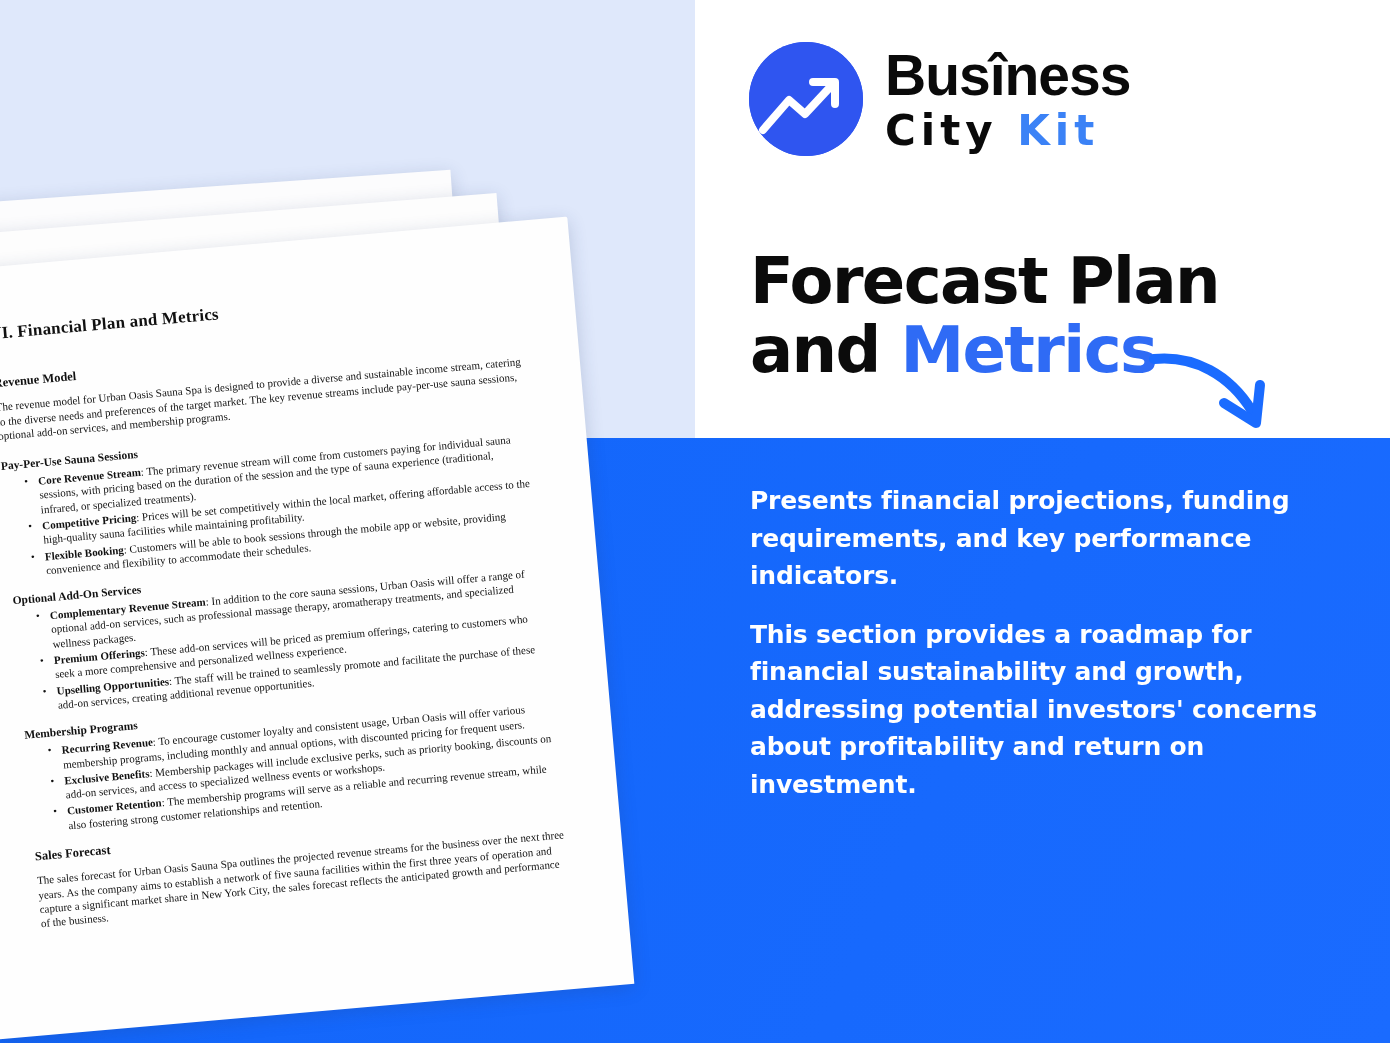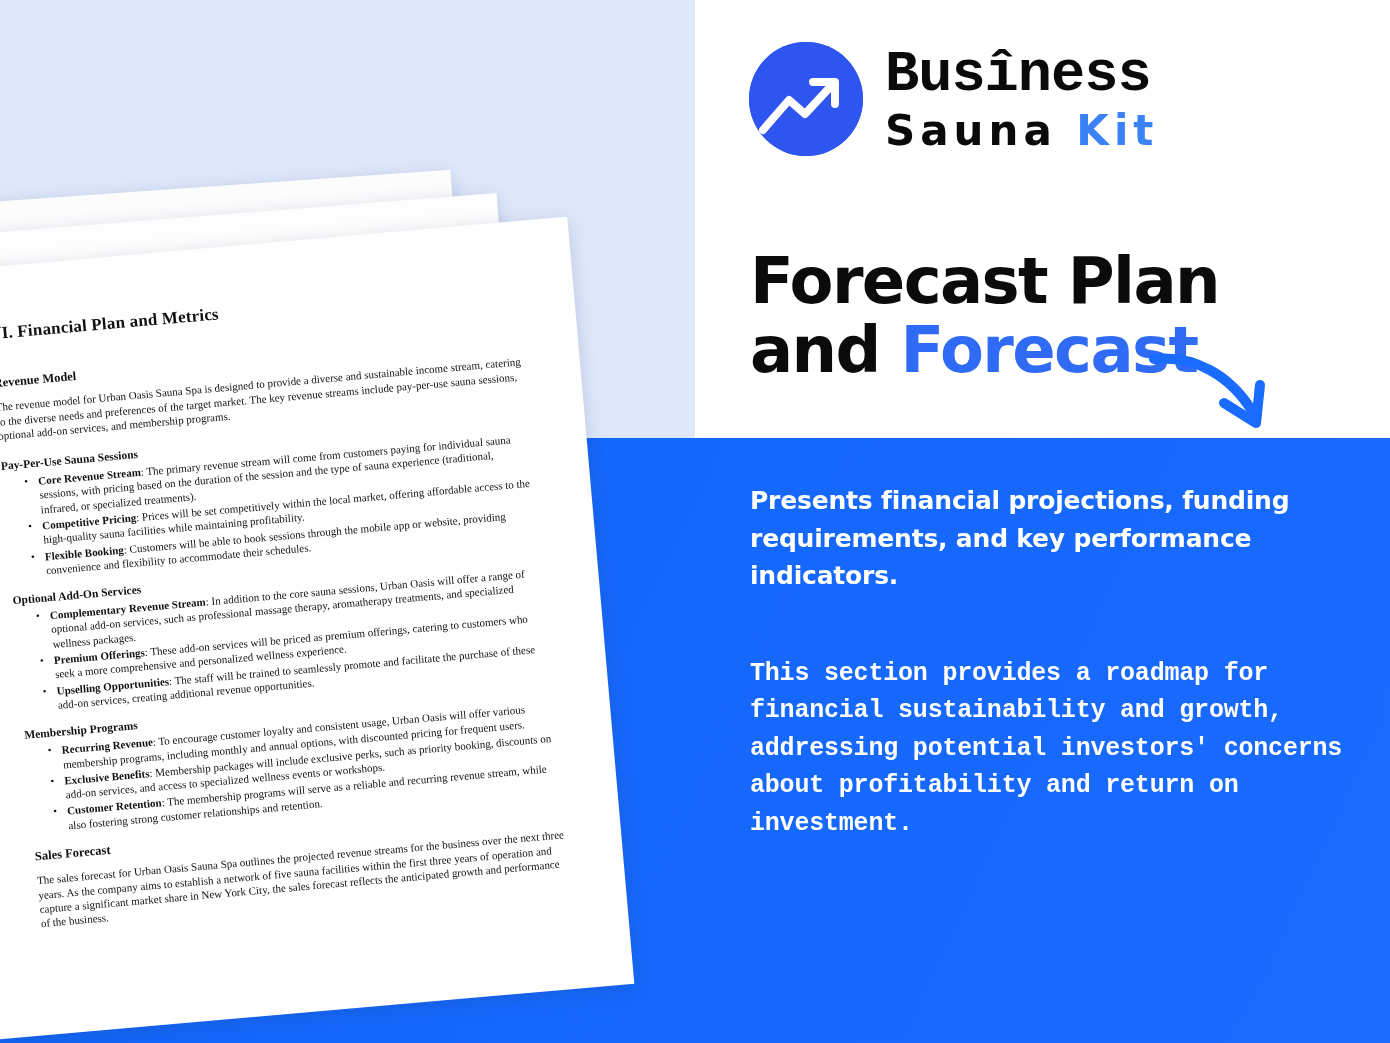--- a/index.html
+++ b/index.html
@@ -104,21 +104,21 @@
   }
   .logo-mark{
     width:114px; height:114px; border-radius:50%;
     background:#2f55f0;
     display:block; position:relative; flex:none;
   }
   .logo-mark svg{ position:absolute; left:0; top:0; }
   .logo-text{ display:flex; flex-direction:column; line-height:1; }
   .logo-line1{
     font-size:57px; font-weight:bold; color:#0a0a0a; letter-spacing:-1px;
-    font-family:Liberation Mono, monospace;
+    font-family:Liberation Sans, sans-serif;
   }
   .logo-line2{
     font-size:42px; font-weight:bold; color:#0a0a0a; letter-spacing:5px;
     margin-top:6px;
     font-family:"DejaVu Sans", sans-serif;
   }
   .logo-kit{ color:#3b82f6; letter-spacing:5px; }
 
   .headline{
     position:absolute; left:750px; top:247px; width:620px;
@@ -135,21 +135,21 @@
 
   .panel-text{
     position:absolute; left:750px; top:482px; width:605px;
     color:#ffffff; z-index:8;
   }
   .panel-p{
     font-size:25px; font-weight:bold; line-height:1.50;
     letter-spacing:-.2px;
     font-family:"DejaVu Sans", sans-serif;
   }
-  .panel-p + .panel-p{ margin-top:60px;font-family:Liberation Mono, monospace; }
+  .panel-p + .panel-p{ margin-top:21px; }
 </style>
 </head>
 <body>
 
 <div class="bg-lightblue"></div>
 <div class="bg-white-right"></div>
 <div class="bg-blue-panel"></div>
 
 <div class="doc-stack">
 
@@ -209,27 +209,27 @@
 <div class="logo-wrap">
   <span class="logo-mark">
     <svg width="114" height="114" viewBox="0 0 114 114" aria-hidden="true">
       <circle cx="57" cy="57" r="57" fill="#2f55f0"></circle>
       <path d="M14 88 L40 58 L56 72 L84 42" fill="none" stroke="#ffffff" stroke-width="8" stroke-linecap="round" stroke-linejoin="round"></path>
       <path d="M64 40 L86 40 L86 62" fill="none" stroke="#ffffff" stroke-width="8" stroke-linecap="round" stroke-linejoin="round"></path>
     </svg>
   </span>
   <span class="logo-text">
     <span class="logo-line1">Busîness</span>
-    <span class="logo-line2"><span>Sauna</span> <span class="logo-kit">Kit</span></span>
+    <span class="logo-line2"><span>City</span> <span class="logo-kit">Kit</span></span>
   </span>
 </div>
 
 <h1 class="headline">
   <span>Forecast Plan</span><br>
-  <span>and </span><span class="accent">Forecast</span>
+  <span>and </span><span class="accent">Metrics</span>
 </h1>
 
 <span class="arrow-svg">
   <svg width="135" height="100" viewBox="0 0 135 100" aria-hidden="true">
     <path d="M6 14 C46 10, 82 30, 104 66" fill="none" stroke="#1a6bff" stroke-width="10" stroke-linecap="round"></path>
     <path d="M76 58 L108 78 L112 40" fill="none" stroke="#1a6bff" stroke-width="10" stroke-linecap="round" stroke-linejoin="round"></path>
   </svg>
 </span>
 
 <div class="panel-text">

